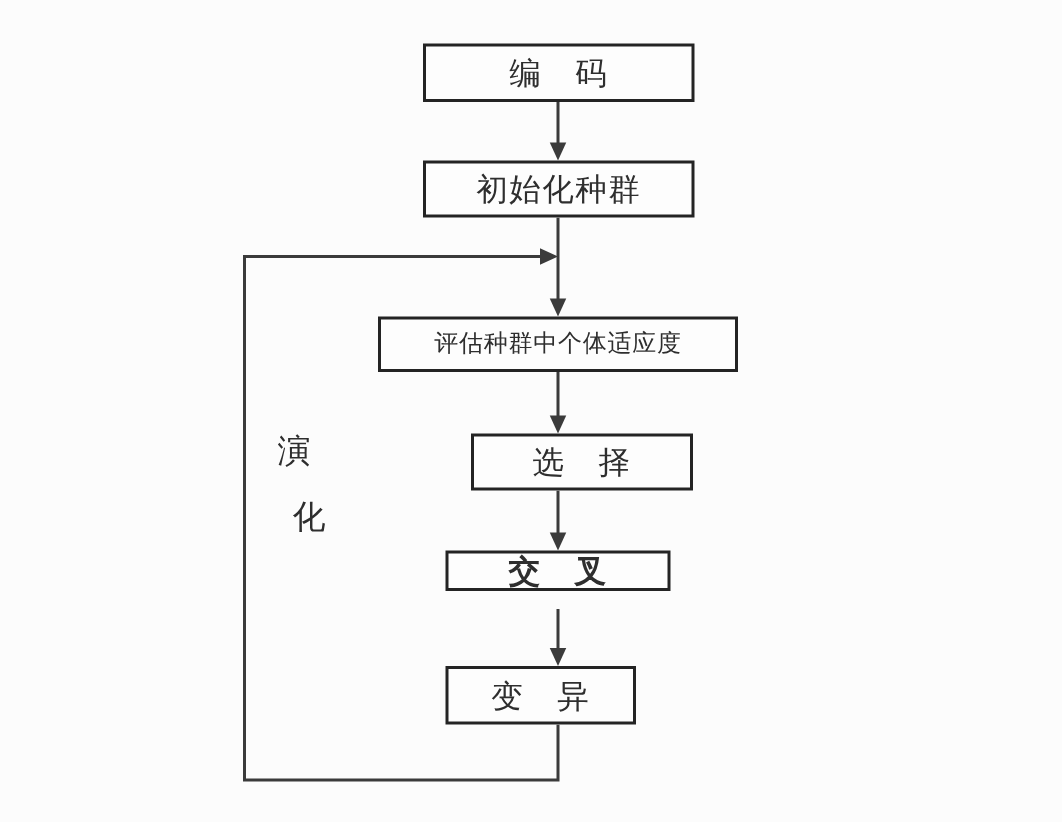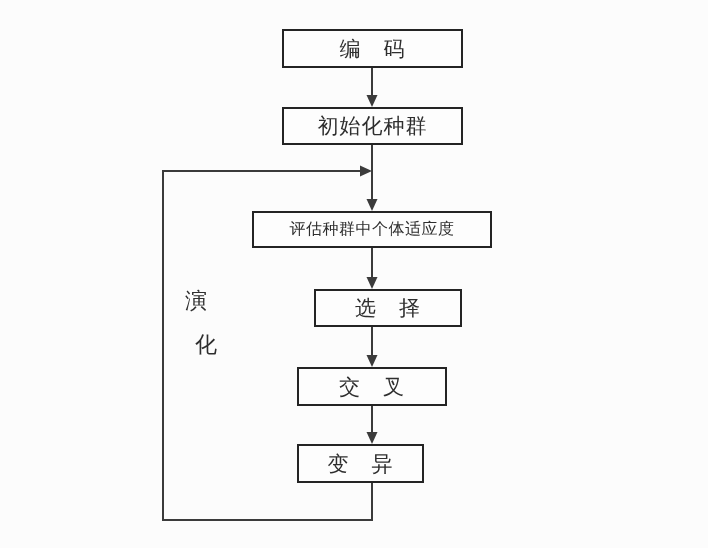--- a/index.html
+++ b/index.html
@@ -46,21 +46,21 @@
     justify-content: center;
     font-size: 21px;
     color: var(--text);
     letter-spacing: 1px;
     white-space: nowrap;
   }
   .node-encode   { left: 282px; top: 29px;  width: 181px; height: 39px; }
   .node-init     { left: 282px; top: 107px; width: 181px; height: 38px; }
   .node-evaluate { left: 252px; top: 211px; width: 240px; height: 37px; font-size: 16px; letter-spacing: 0.5px; }
   .node-select   { left: 297px; top: 289px; width: 148px; height: 38px; margin-left: 17px; }
-  .node-cross    { left: 297px; top: 367px; width: 150px; height: 39px; }
+  .node-cross    { left: 297px; top: 367px; width: 150px; height: 27px; font-weight: bold; }
   .node-mutate   { left: 297px; top: 444px; width: 127px; height: 39px; }
   .loop-label {
     position: absolute;
     left: 183px; top: 288px;
     width: 40px;
     color: var(--text);
     font-size: 22px;
     line-height: 1;
   }
   .loop-label .ch {

